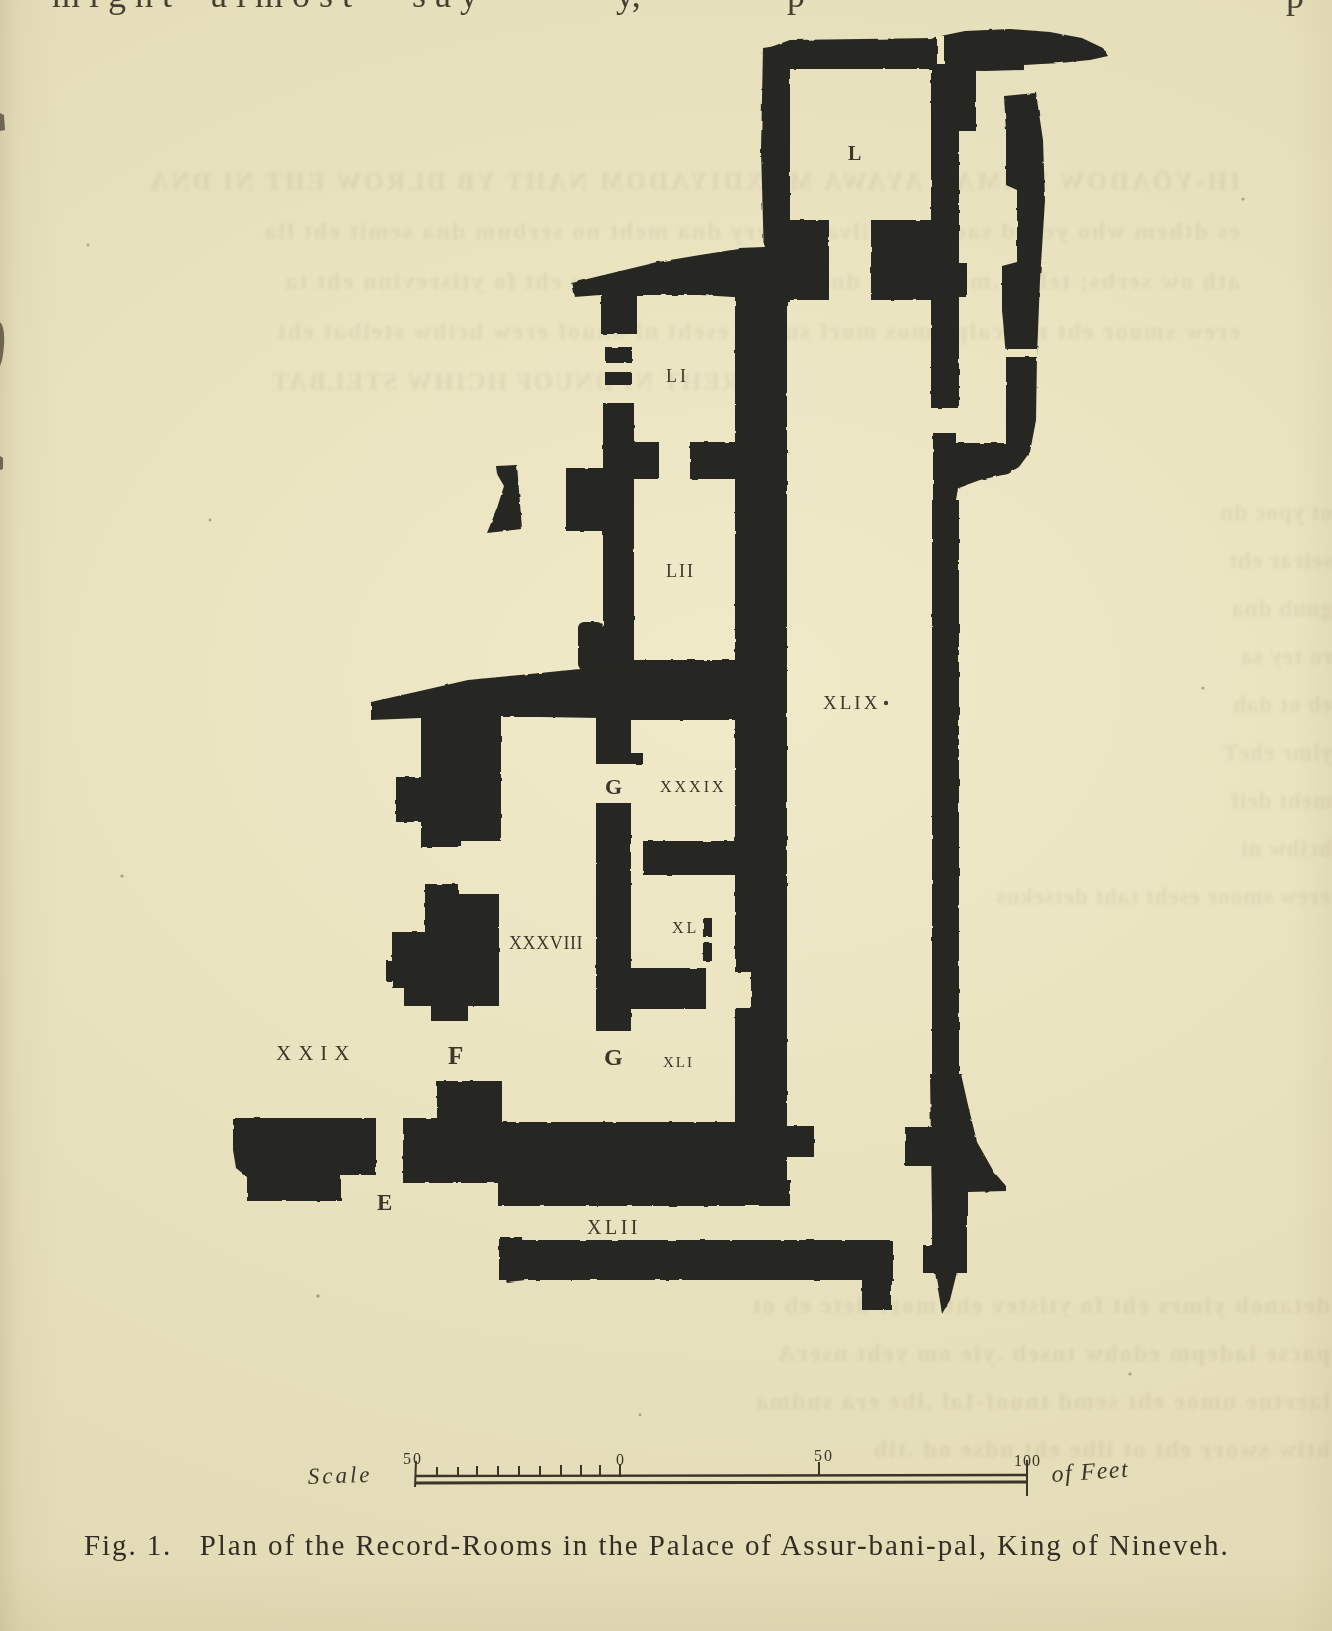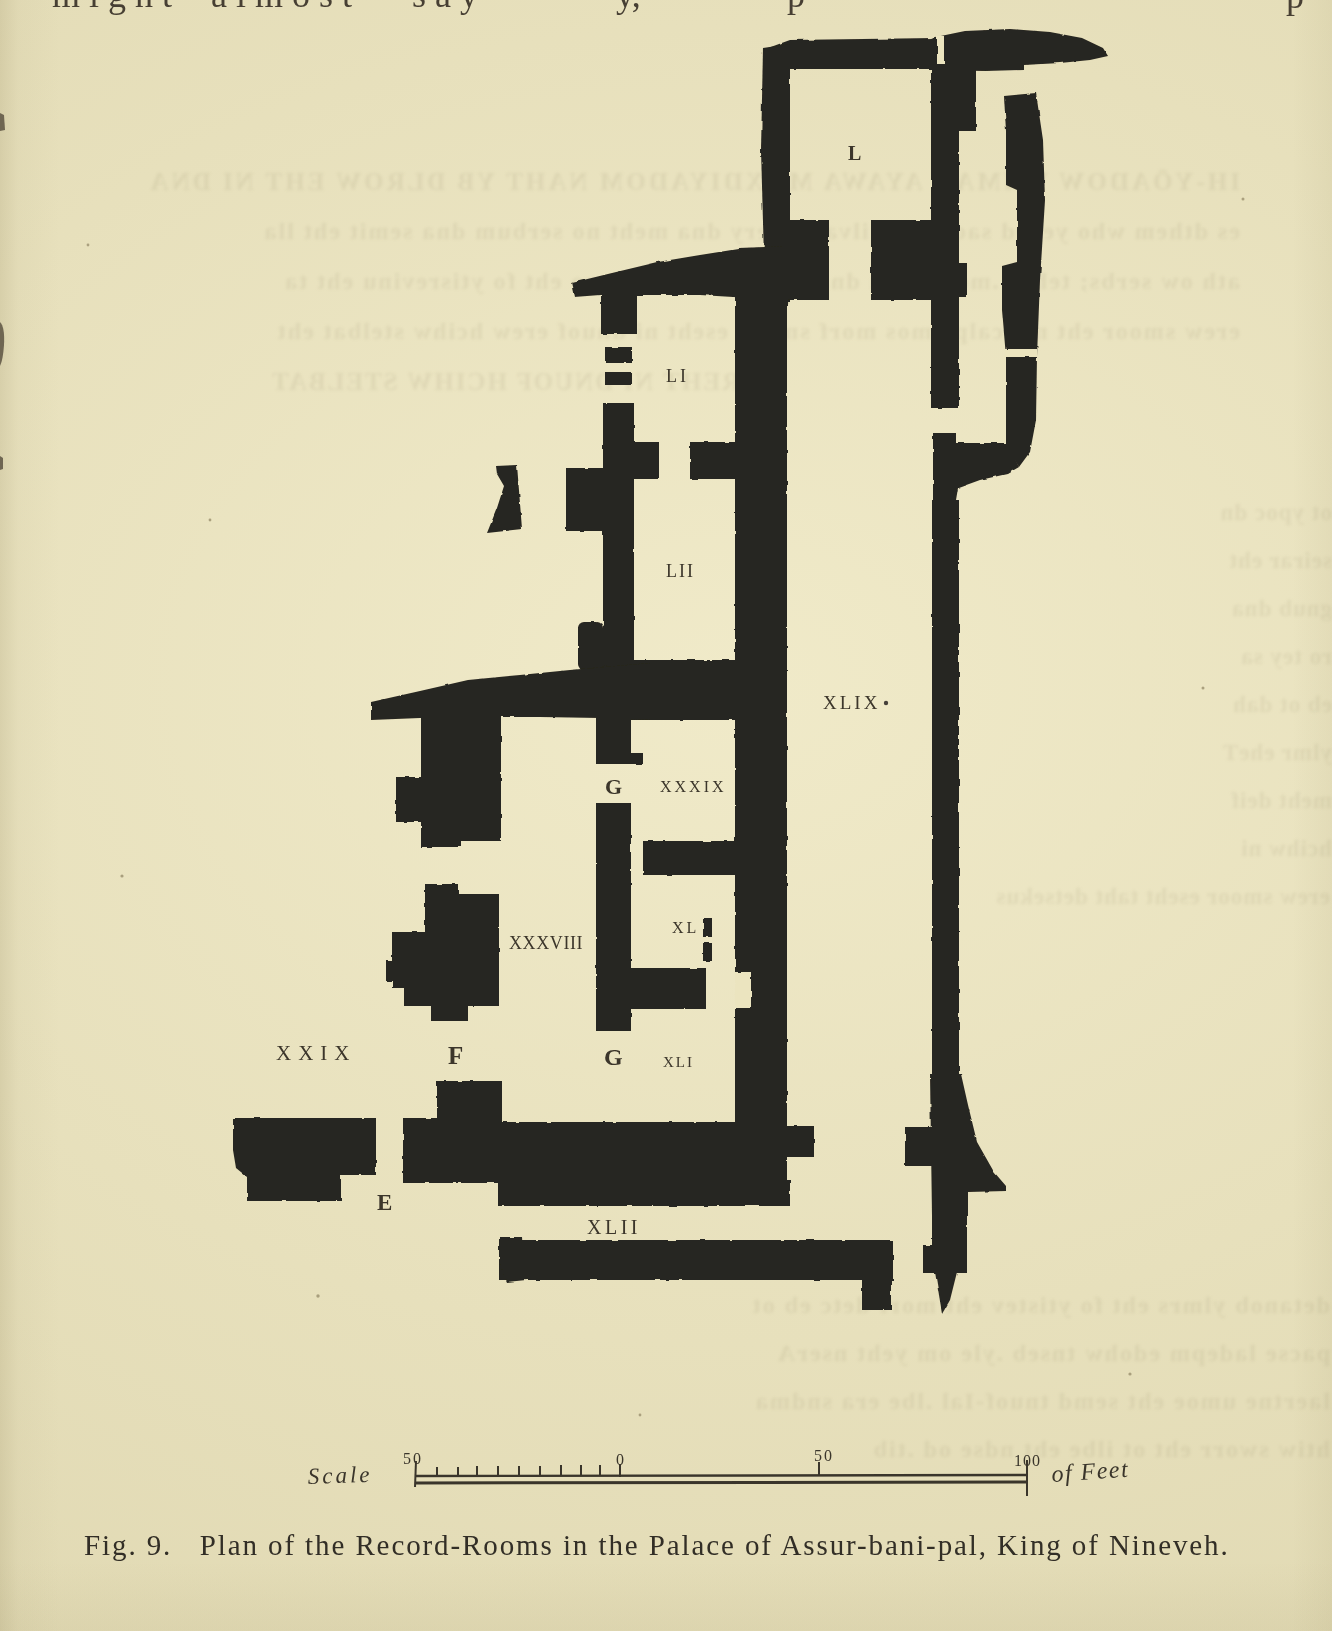--- a/index.html
+++ b/index.html
@@ -254,13 +254,13 @@
     <circle cx="210" cy="520" r="1.4" fill="#aaa07e"></circle>
 
     <circle cx="1130" cy="1374" r="1.6" fill="#a99f7d"></circle>
 
     <circle cx="640" cy="1415" r="1.4" fill="#aaa07e"></circle>
 
     <circle cx="88" cy="245" r="1.4" fill="#aba17f"></circle>
   </g>
 </svg>
 
-<div id="caption">Fig. 9.   Plan of the Record-Rooms in the Palace of Assur-bani-pal, King of Nineveh.</div>
+<div id="caption">Fig. 1.   Plan of the Record-Rooms in the Palace of Assur-bani-pal, King of Nineveh.</div>
 
 </body></html>

